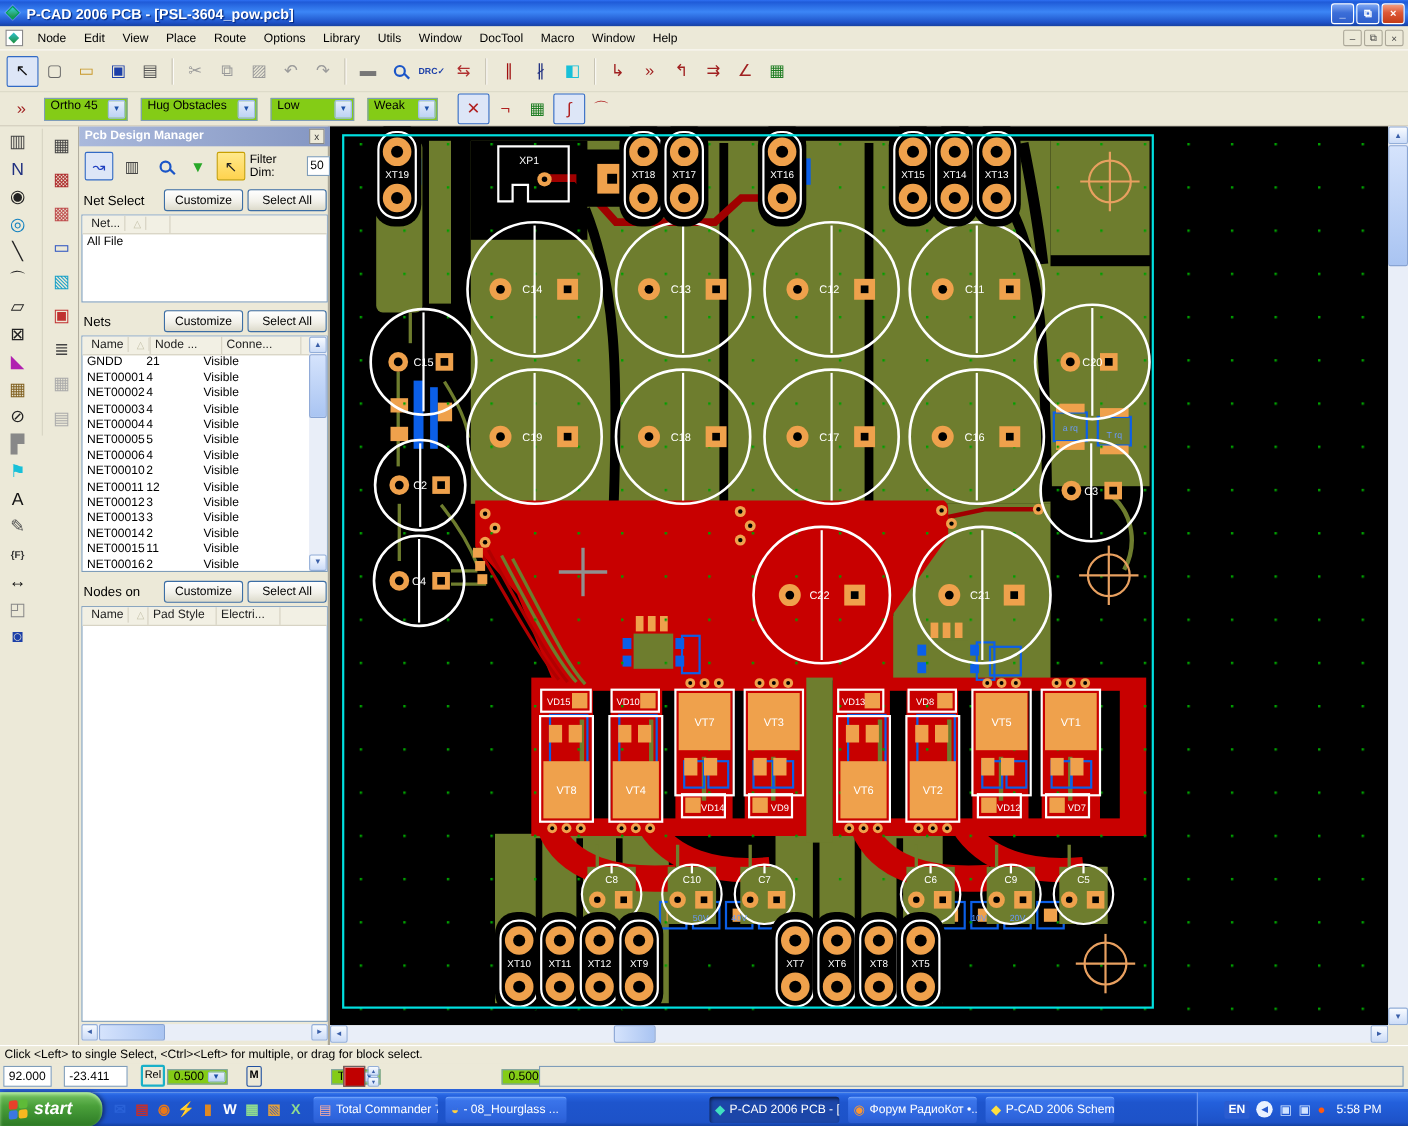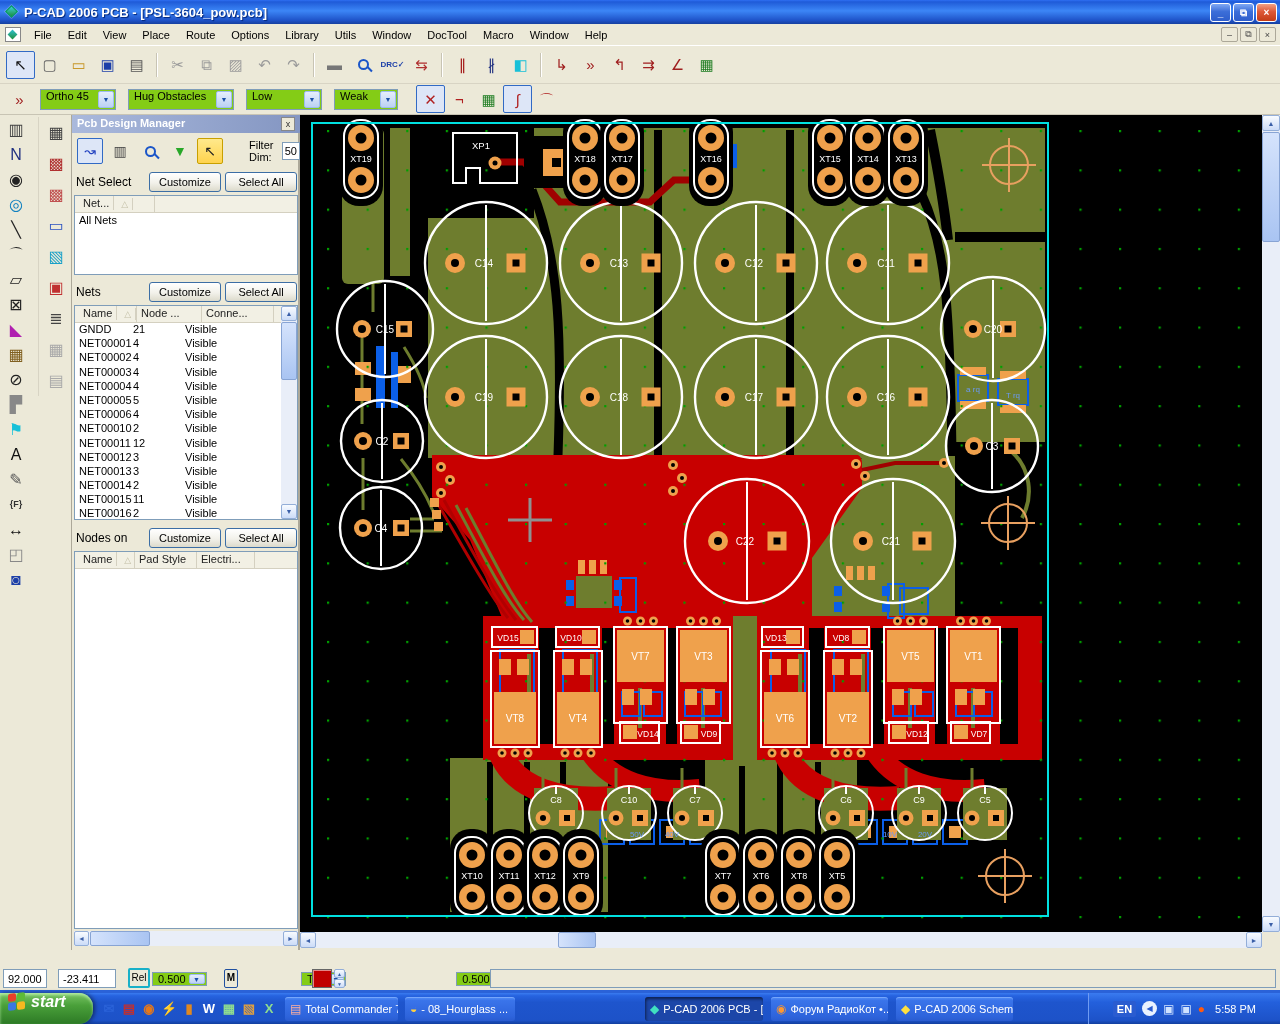--- a/index.html
+++ b/index.html
@@ -44,21 +44,21 @@
   .sbtn2.smallg .g{font-size:9px;font-weight:bold}
   
   #panel{left:72px;top:115px;width:228px;height:835px;background:#ECE9D8;border-right:2px solid #aca899}
   #ptitle{left:0;top:0;width:228px;height:18px;background:linear-gradient(90deg,#aab9dc,#8496c2);color:#fff;font-size:11px;padding:2px 5px;font-weight:bold}
   #pclose{right:3px;top:2px;width:14px;height:14px;background:#ECE9D8;border:1px solid #888;font-size:9px;text-align:center;line-height:12px;color:#333}
   #ptools{left:0;top:18px;width:228px;height:36px;display:flex;align-items:center;padding-left:5px;gap:2px}
   .pbtn{width:26px;height:26px;display:flex;align-items:center;justify-content:center;border:1px solid transparent;border-radius:2px}
   .pbtn.pressed{background:#dde6f7;border-color:#316ac5}
   .pbtn .g{font-size:14px}
   .pbtn.accent{background:linear-gradient(#ffe98c,#ffd34e);border-color:#c8a000}
-  #fdimlab{font-size:11px;margin-left:24px}
+  #fdimlab{font-size:11px;margin-left:2px}
   #fdimval{width:22px;height:18px;background:#fff;border:1px solid #7f9db9;font-size:11px;padding:2px 2px;margin-left:3px}
   .sechead{left:0;width:228px;height:26px;display:flex;align-items:center}
   .sechead .slab{font-size:12px;padding-left:4px;flex:1}
   .xbtn{background:linear-gradient(#ffffff,#f2f1ea 55%,#dcdacb);border:1px solid #3c6ea5;border-radius:3px;font-size:11px;height:20px;display:flex;align-items:center;justify-content:center}
   .listbox{left:2px;width:224px;background:#fff;border:1px solid #7f9db9}
   .lhead{height:17px;background:#f2f0e4;border-bottom:1px solid #d4d0c0;display:flex;font-size:11px;color:#222}
   .lhead span{padding:1px 4px;border-right:1px solid #d4d0c0;white-space:nowrap;overflow:hidden}
   .sort{color:#c4c0a8;font-size:9px;margin-left:3px}
   .lrow{font-size:11px;height:16px;padding:1px 4px}
   .nrow{display:flex;font-size:11px;height:14.2px;line-height:13px}
@@ -79,21 +79,21 @@
   #bottombar{left:0;top:967px;width:1280px;height:23px;background:#ECE9D8}
   .bfield{position:absolute;top:2px;height:19px;background:#fff;border:1px solid #7f9db9;font-size:11px;padding:3px 4px}
   #relbtn{position:absolute;left:128px;top:1px;width:22px;height:20px;border:2px solid #18b0c8;border-radius:2px;background:#ECE9D8;font-size:10px;text-align:center;line-height:15px}
   #mbtn{position:absolute;left:224px;top:2px;width:14px;height:19px;border:1px solid #2050a0;border-radius:2px;background:#ECE9D8;font-size:10px;font-weight:bold;text-align:center;line-height:16px}
   #swatch{position:absolute;left:312px;top:2px;width:20px;height:19px;background:#c00000;border:1px solid #666;box-shadow:inset 1px 1px 0 #fff8}
   #spinner{position:absolute;left:334px;top:2px;width:11px;height:19px;display:flex;flex-direction:column;gap:1px}
   #spinner .sb-btn{flex:1;font-size:5px}
   #blue-strip{left:0;top:990px;width:1280px;height:3px;background:#2a62d8}
   
   #taskbar{left:0;top:993px;width:1280px;height:31px;background:linear-gradient(180deg,#3a7bf0 0%,#2663e0 9%,#1e55cd 30%,#1d52c8 88%,#123f9e 100%)}
-  #startbtn{position:absolute;left:0;top:0;width:93px;height:31px;border-radius:0 14px 14px 0;background:linear-gradient(180deg,#79c565 0%,#4aA03a 40%,#2f7d27 95%);display:flex;align-items:flex-start;color:#fff;font-size:16px;font-weight:bold;font-style:italic;padding-left:8px;gap:5px;box-shadow:inset 0 2px 3px #d0ffc0aa, 2px 0 4px #0007}
+  #startbtn{position:absolute;left:0;top:0;width:93px;height:31px;border-radius:0 14px 14px 0;background:linear-gradient(180deg,#79c565 0%,#4aA03a 40%,#2f7d27 95%);display:flex;align-items:center;color:#fff;font-size:16px;font-weight:bold;font-style:italic;padding-left:8px;gap:5px;box-shadow:inset 0 2px 3px #d0ffc0aa, 2px 0 4px #0007}
   .flag{width:18px;height:18px;display:grid;grid-template-columns:8px 8px;grid-template-rows:8px 8px;gap:1px;transform:skewY(-6deg)}
   .flag i{border-radius:2px}
   .flag i:nth-child(1){background:#e8402a}.flag i:nth-child(2){background:#5ebb38}.flag i:nth-child(3){background:#3b77e0}.flag i:nth-child(4){background:#f8b820}
   #quicklaunch{position:absolute;left:100px;top:3px;display:flex;gap:2px}
   .qlic{width:18px;height:24px;display:flex;align-items:center;justify-content:center;font-size:13px;font-weight:bold}
   .tkbtn{position:absolute;top:4px;height:24px;border-radius:3px;background:linear-gradient(180deg,#5490f8,#3a74ea 15%,#2e64dc 80%,#2a5cd0);box-shadow:inset 0 1px 0 #9cc0ff80;color:#fff;font-size:11px;display:flex;align-items:center;padding:0 5px;gap:4px;white-space:nowrap;overflow:hidden}
   .tkbtn.active{background:#1c46a8;box-shadow:inset 1px 2px 3px #0008}
   .tkbtn .tic{font-size:12px;flex:none}
   #tray{position:absolute;right:0;top:0;height:31px;display:flex;align-items:center;border-left:1px solid #6f9bf2;padding:0 24px;gap:6px;background:linear-gradient(180deg,#3a7bf0 0%,#2360dc 30%,#1d52c8 88%,#123f9e 100%)}
   #lang{color:#fff;font-size:11px;font-weight:bold;background:#2a5cd0;padding:2px 4px;border-radius:2px}
@@ -117,21 +117,21 @@
       <span class="wbtn">⧉</span>
       <span class="wbtn close">×</span>
     </span>
   </div>
 
   <div id="menubar" class="abs">
     <span class="docicon">
         <i></i>
       </span>
     <span id="menuitems" style="display:flex">
-        <span class="mitem">File</span>
+        <span class="mitem">Node</span>
         <span class="mitem">Edit</span>
         <span class="mitem">View</span>
         <span class="mitem">Place</span>
         <span class="mitem">Route</span>
         <span class="mitem">Options</span>
         <span class="mitem">Library</span>
         <span class="mitem">Utils</span>
         <span class="mitem">Window</span>
         <span class="mitem">DocTool</span>
         <span class="mitem">Macro</span>
@@ -365,21 +365,21 @@
 
     <div class="sechead abs" style="top:54px">
       <span class="slab">Net Select</span>
       <span class="xbtn" style="width:72px;margin-right:4px">Customize</span>
       <span class="xbtn" style="width:72px;margin-right:3px">Select All</span>
     </div>
     <div class="listbox abs" style="top:80px;height:80px">
       <div class="lhead">
           <span style="width:80px"><span>Net...</span><span class="sort">△</span></span>
         </div>
-      <div class="lrow">All Nets</div>
+      <div class="lrow">All File</div>
     </div>
 
     <div class="sechead abs" style="top:164px">
       <span class="slab">Nets</span>
       <span class="xbtn" style="width:72px;margin-right:4px">Customize</span>
       <span class="xbtn" style="width:72px;margin-right:3px">Select All</span>
     </div>
     <div class="listbox abs" style="top:190px;height:215px">
       <div class="lhead">
         <span style="width:62px"><span>Name</span><span class="sort">△</span></span>
@@ -1196,20 +1196,21 @@
     <div class="sb-btn abs" style="right:0;top:0;bottom:0;width:16px">►</div>
   </div>
   <div id="vscroll" class="abs">
     <div class="sb-track abs" style="left:0;right:0;top:0;bottom:0"></div>
     <div class="sb-btn abs" style="left:0;right:0;top:0;height:16px">▲</div>
     <div class="sb-thumb h abs" style="left:0;right:0;top:17px;height:110px"></div>
     <div class="sb-btn abs" style="left:0;right:0;bottom:0;height:16px">▼</div>
   </div>
   <div id="corner" class="abs"></div>
 
+  <div id="statusprompt" class="abs">Click &lt;Left&gt; to single Select, &lt;Ctrl&gt;&lt;Left&gt; for multiple, or drag for block select.</div>
 
   <div id="bottombar" class="abs">
     <span class="bfield" style="left:3px;width:44px">92.000</span>
     <span class="bfield" style="left:58px;width:58px">-23.411</span>
     <span id="relbtn">Rel</span>
     <span class="combo abs" style="left:152px;top:2px;width:66px"><span class="val">0.500</span><span class="cbtn">▼</span></span>
     <span id="mbtn">M</span>
     <span class="combo abs" style="left:242px;top:2px;width:68px"><span class="val">Top</span><span class="cbtn">▼</span></span>
     <span id="swatch"></span>
     <span id="spinner">

